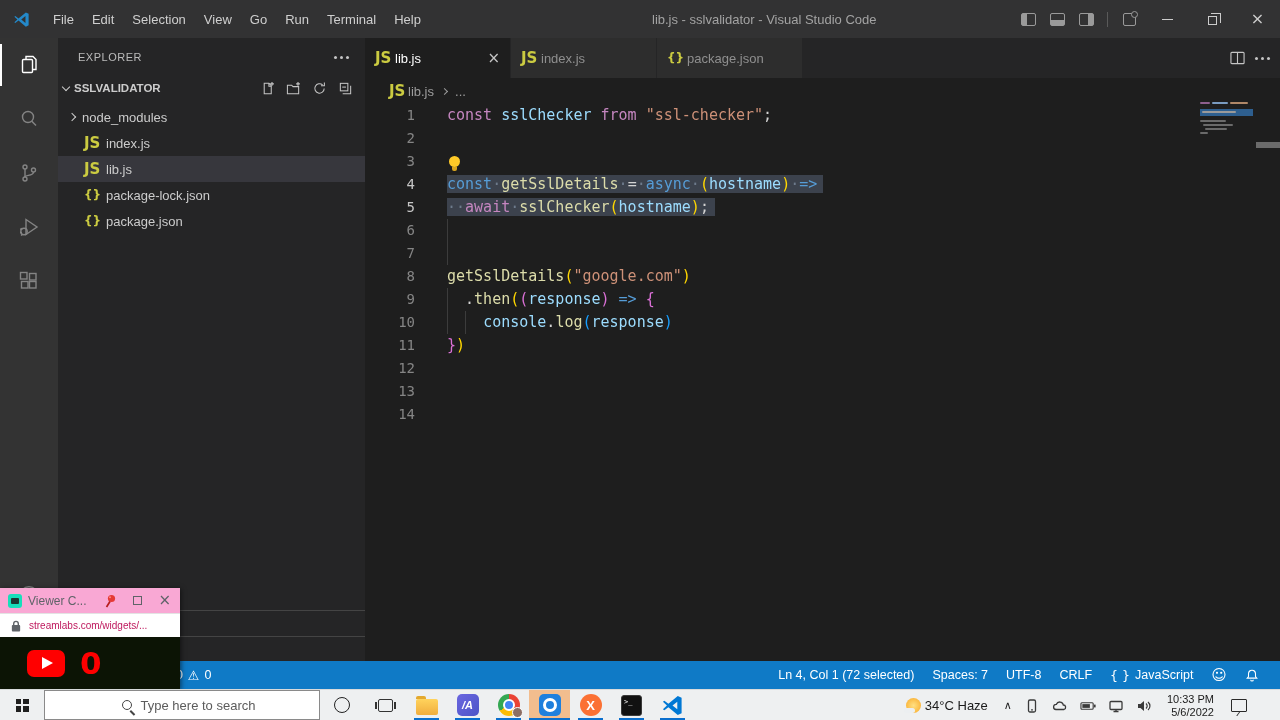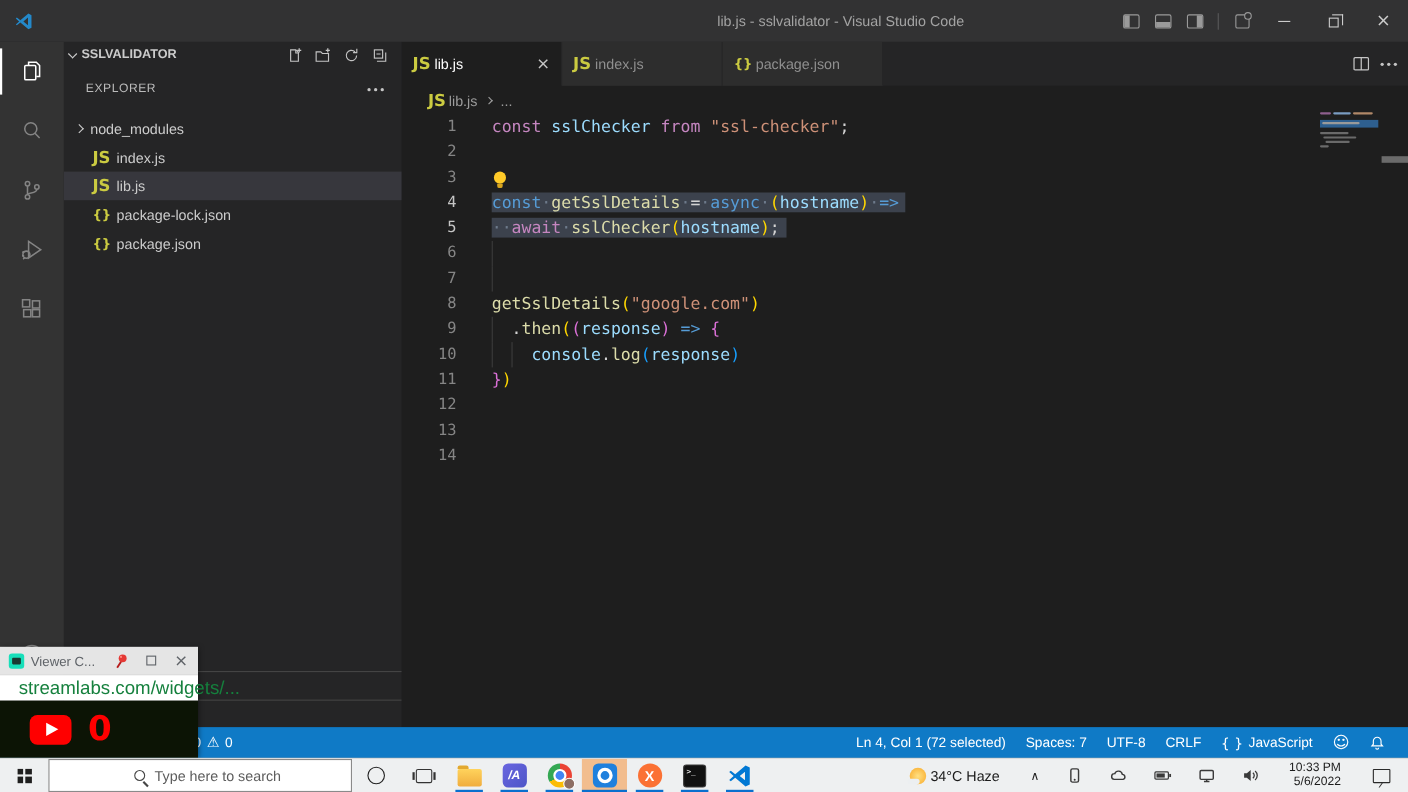--- a/index.html
+++ b/index.html
@@ -88,29 +88,29 @@
 #statusbar{position:absolute;left:0;top:661px;width:1280px;height:28px;background:#0f7ac6;color:#ffffff;display:flex;align-items:center;font-size:12.5px;z-index:10}
 #sb-left{display:flex;align-items:center;gap:5px;padding-left:160px}
 .sb-glyph{font-family:"DejaVu Sans",sans-serif;font-size:13px}
 #sb-right{margin-left:auto;display:flex;align-items:center;padding-right:12px}
 .sb-item{padding:0 9px;display:flex;align-items:center;gap:5px;white-space:nowrap}
 .sb-icon{font-family:"DejaVu Sans",sans-serif}
 #sb-bell svg{width:14px;height:15px;stroke:#fff;fill:none;stroke-width:1.2}
 
 
 #overlay{position:absolute;left:0;top:588px;width:180px;height:101px;z-index:60;box-shadow:1px 1px 5px rgba(0,0,0,.55)}
-#ov-titlebar{height:25px;background:#e5e5e5;display:flex;align-items:center;gap:6px;padding:0 9px 0 8px}
+#ov-titlebar{height:25px;background:#f9a8d4;display:flex;align-items:center;gap:6px;padding:0 9px 0 8px}
 #ov-favicon{width:14px;height:14px;border-radius:3px;background:#17dfba;position:relative;flex:none}
 #ov-favicon::after{content:'';position:absolute;left:3px;top:4px;width:8px;height:6px;background:#1b3a33;border-radius:1px}
 #ov-title{font-size:12px;color:#5f6368;white-space:nowrap;overflow:hidden}
 #ov-pin{margin-left:auto;flex:none}
 #ov-max{width:9px;height:9px;border:1.2px solid #5f6368;flex:none;margin:0 10px}
 #ov-close{font-size:15px;line-height:1;color:#5f6368;font-family:"DejaVu Sans",sans-serif;flex:none}
 #ov-addrbar{height:24px;background:#ffffff;border-top:1px solid #e3e3e3;display:flex;align-items:center;gap:7px;padding-left:10px}
-#ov-url{font-size:17px;color:#15803d;white-space:nowrap}
+#ov-url{font-size:10px;color:#be185d;white-space:nowrap}
 #ov-content{height:52px;background:#0c1405;display:flex;align-items:center;gap:15px;padding-left:27px}
 .yt-logo{width:38px;height:27px;background:#ff0000;border-radius:7px;position:relative}
 .yt-logo::after{content:'';position:absolute;left:15px;top:7px;border-left:11px solid #ffffff;border-top:6.5px solid transparent;border-bottom:6.5px solid transparent}
 #ov-count{color:#ff0000;font-size:31px;font-weight:bold;font-family:"DejaVu Sans",sans-serif}
 
 
 #taskbar{position:absolute;left:0;top:689px;width:1280px;height:31px;background:#eef0f1;border-top:1px solid #d9dbdc;display:flex;align-items:stretch;z-index:100;color:#1b1b1b}
 .tb-cell{display:flex;align-items:center;justify-content:center;position:relative}
 #tb-start{width:44px}
 .win-logo{width:13px;height:13px;display:grid;grid-template-columns:1fr 1fr;grid-template-rows:1fr 1fr;gap:1.5px}
@@ -136,39 +136,49 @@
 .ai-chrome{width:22px;height:22px;border-radius:50%;background:conic-gradient(#ea4335 0 33%,#fbbc05 33% 66%,#34a853 66% 100%)}
 .ai-chrome::before{content:'';position:absolute;inset:5px;border-radius:50%;background:#4285f4;border:2px solid #fff}
 .ai-chrome .avatar{position:absolute;right:-3px;bottom:-2px;width:11px;height:11px;border-radius:50%;background:#8d6e63;border:1px solid #fff}
 .ai-streamlabs{width:22px;height:22px;border-radius:5px;background:#1f80dd}
 .ai-streamlabs::after{content:'';position:absolute;inset:4px;border:3px solid #ffffff;border-radius:50%}
 .ai-xampp{width:22px;height:22px;border-radius:50%;background:#fb7134;display:flex;align-items:center;justify-content:center}
 .ai-xampp span{color:#fff;font-weight:bold;font-size:13px}
 .ai-cmd{width:21px;height:21px;background:#111;border-radius:3px;border:1px solid #3a3a3a;display:flex;align-items:flex-start;padding:2px}
 .ai-cmd span{color:#fff;font-size:7px;font-family:"DejaVu Sans Mono",monospace}
 .ai-vscode{width:23px;height:23px}
-#tb-tray{margin-left:auto;display:flex;align-items:center;gap:12px;padding-right:4px}
+#tb-tray{margin-left:auto;display:flex;gap:0;padding-right:21px}
 .tray-cell{display:flex;align-items:center;justify-content:center;padding:0 6px;height:31px}
 .sun-icon{width:15px;height:15px;border-radius:50%;background:radial-gradient(#ffe082,#f9a825);position:relative}
 .sun-icon::after{content:'';position:absolute;left:-2px;bottom:0;width:11px;height:5px;background:#eceff1;border-radius:4px}
 #tray-weather-text{font-size:13px;color:#1b1b1b;padding:0 4px;white-space:nowrap}
 .chev-up{font-family:"DejaVu Sans",sans-serif;font-size:11px;color:#222}
 .tray-icon svg{width:16px;height:16px}
 #tray-clock{text-align:right;font-size:11px;line-height:13px;padding:0 9px;white-space:nowrap}
 #tray-action{padding:0 12px 0 8px}
 .ac-icon{width:16px;height:13px;border:1.4px solid #2a2a2a;border-radius:1px;position:relative}
 .ac-icon::after{content:'';position:absolute;right:2px;bottom:-5px;width:5px;height:5px;border-left:1.4px solid #2a2a2a;transform:skewX(-35deg)}
 </style>
 </head>
 <body>
 
 <div id="titlebar">
   <svg id="vscode-logo" viewBox="0 0 24 24">
       <path fill="#2489CA" d="M17.5 3 21 4.8v14.4L17.5 21 8.2 13.3l-4 3.2L3 15.4 6.8 12 3 8.6l1.2-1.1 4 3.2L17.5 3zM17 7.6 11.7 12 17 16.4V7.6z"></path>
     </svg>
+  <div id="menubar">
+      <span class="menu-item">File</span>
+      <span class="menu-item">Edit</span>
+      <span class="menu-item">Selection</span>
+      <span class="menu-item">View</span>
+      <span class="menu-item">Go</span>
+      <span class="menu-item">Run</span>
+      <span class="menu-item">Terminal</span>
+      <span class="menu-item">Help</span>
+    </div>
   <span id="window-title">lib.js - sslvalidator - Visual Studio Code</span>
   <div id="tb-right">
     <span class="layout-icon pos-left"></span>
     <span class="layout-icon pos-bottom"></span>
     <span class="layout-icon pos-right"></span>
     <span class="tb-sep"></span>
     <span class="customize-icon"></span>
     <div class="win-btn">
         <span class="min-glyph"></span>
       </div>
@@ -221,20 +231,24 @@
   <div id="act-account">
     <svg width="26" height="26" viewBox="0 0 24 24">
         <circle cx="12" cy="12" r="8.5"></circle>
         <circle cx="12" cy="9.5" r="3"></circle>
         <path d="M6.2 17.8c1.6-3.2 10-3.2 11.6 0"></path>
       </svg>
   </div>
 </div>
 
 <div id="sidebar">
+  <div id="exp-header">
+    <span>EXPLORER</span>
+    <span class="dots-icon"></span>
+  </div>
   <div id="section-row">
     <span class="chev down"></span>
     <span>SSLVALIDATOR</span>
     <span class="sec-actions">
       <svg viewBox="0 0 16 16">
           <path d="M9.5 2.5h-5v11h7.5V5z"></path>
           <path d="M9.5 2.5v3H12"></path>
           <path d="M12.8 1v4M10.8 3h4" stroke-width="1.2"></path>
         </svg>
       <svg viewBox="0 0 16 16">
@@ -244,24 +258,20 @@
       <svg viewBox="0 0 16 16">
           <path d="M13 8A5 5 0 1 1 11.4 4.3"></path>
           <path d="M13.2 1.5v3.6H9.6"></path>
         </svg>
       <svg viewBox="0 0 16 16">
           <rect x="2.5" y="2.5" width="8" height="8"></rect>
           <path d="M4.5 6.5h4"></path>
           <path d="M13.5 5v8.5H5"></path>
         </svg>
     </span>
-  </div>
-  <div id="exp-header">
-    <span>EXPLORER</span>
-    <span class="dots-icon"></span>
   </div>
   <div id="file-list">
       <div class="file-row has-chev">
         <span class="chev right"></span>
         <span>node_modules</span>
       </div>
       <div class="file-row">
         <span class="fi js">JS</span>
         <span>index.js</span>
       </div>

